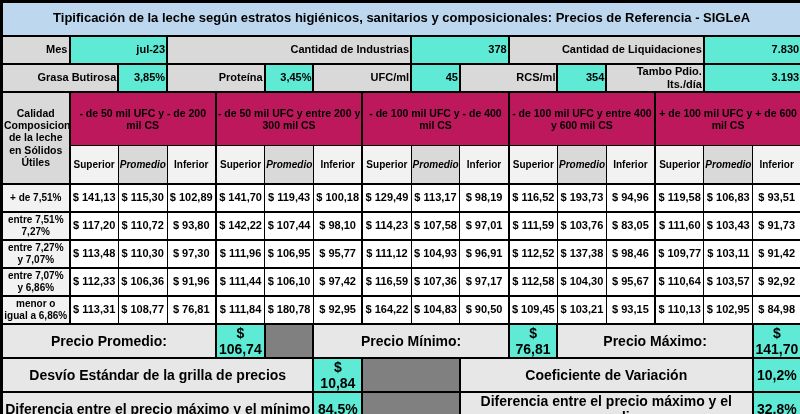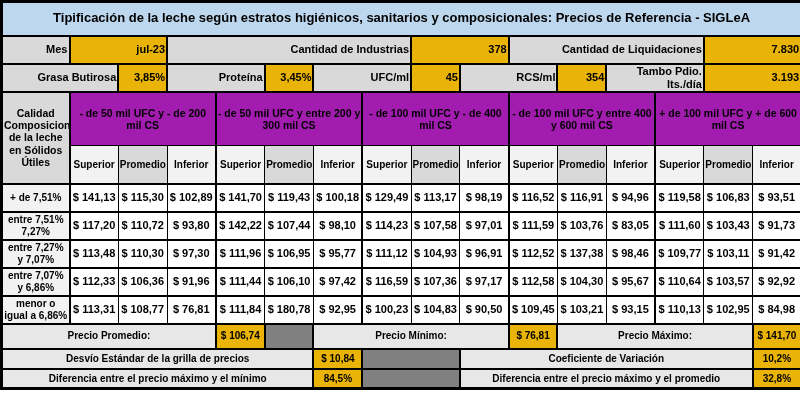--- a/index.html
+++ b/index.html
@@ -7,39 +7,39 @@
   body { width:800px; font-family:"Liberation Sans", sans-serif; color:#000; }
   table { border-collapse:collapse; table-layout:fixed; width:800px; border:3px solid #000; font-weight:700; }
   td { border:1px solid #000; text-align:center; vertical-align:middle; padding:0 1px; line-height:1.15; overflow:hidden; }
 
   tr.title-row { height:34px; }
   tr.title-row td { background:#bdd7ee; font-size:13px; border-bottom:2px solid #000; }
 
   tr.info-row { height:28px; }
   tr.info-row td { border-width:2px; font-size:11px;text-align:right; }
   .g  { background:#d9d9d9; }
-  .w  { background:#eab308; }
+  .w  { background:#5eead4; }
   .sp { background:#808080; }
   .sl { background:#e7e7e7; }
 
   tr.group-row { height:54px; }
-  tr.group-row td { font-size:10.5px; background:#a21caf; border-top:2px solid #000; border-left:2px solid #000; }
+  tr.group-row td { font-size:10.5px; background:#be185d; border-top:2px solid #000; border-left:2px solid #000; }
   td.corner { background:#d9d9d9 !important; font-size:10.5px; }
 
   tr.subhead-row { height:38px; }
   tr.subhead-row td { font-size:10px; background:#f2f2f2; }
-  tr.subhead-row td.pm { background:#d9d9d9; }
+  tr.subhead-row td.pm { background:#d9d9d9;font-style:italic; }
 
   .gl { border-left:2px solid #000 !important; }
 
   tr.data-row { height:28px; }
   tr.data-row td { font-size:11px; background:#fff; border-top:2px solid #000; }
   tr.data-row td.rl { background:#f2f2f2; font-size:10px;margin-left:16px; }
 
-  tr.sum-row td { border-width:2px; font-size:10px; }
+  tr.sum-row td { border-width:2px; font-size:14px; }
   tr.sum-a { height:25px; }
   tr.sum-b { height:20px; }
   tr.sum-c { height:20px; }
 </style>
 </head>
 <body>
 
 <table>
   <colgroup>
     <col style="width:68px">
@@ -121,21 +121,21 @@
         <td class="gl">$ 141,13</td>
         <td>$ 115,30</td>
         <td>$ 102,89</td>
         <td class="gl">$ 141,70</td>
         <td>$ 119,43</td>
         <td>$ 100,18</td>
         <td class="gl">$ 129,49</td>
         <td>$ 113,17</td>
         <td>$ 98,19</td>
         <td class="gl">$ 116,52</td>
-        <td>$ 116,91</td>
+        <td>$ 193,73</td>
         <td>$ 94,96</td>
         <td class="gl">$ 119,58</td>
         <td>$ 106,83</td>
         <td>$ 93,51</td>
       </tr>
       <tr class="data-row">
         <td class="rl">entre 7,51% 7,27%</td>
         <td class="gl">$ 117,20</td>
         <td>$ 110,72</td>
         <td>$ 93,80</td>
@@ -189,21 +189,21 @@
         <td>$ 92,92</td>
       </tr>
       <tr class="data-row">
         <td class="rl">menor o igual a 6,86%</td>
         <td class="gl">$ 113,31</td>
         <td>$ 108,77</td>
         <td>$ 76,81</td>
         <td class="gl">$ 111,84</td>
         <td>$ 180,78</td>
         <td>$ 92,95</td>
-        <td class="gl">$ 100,23</td>
+        <td class="gl">$ 164,22</td>
         <td>$ 104,83</td>
         <td>$ 90,50</td>
         <td class="gl">$ 109,45</td>
         <td>$ 103,21</td>
         <td>$ 93,15</td>
         <td class="gl">$ 110,13</td>
         <td>$ 102,95</td>
         <td>$ 84,98</td>
       </tr>
     </tbody>

